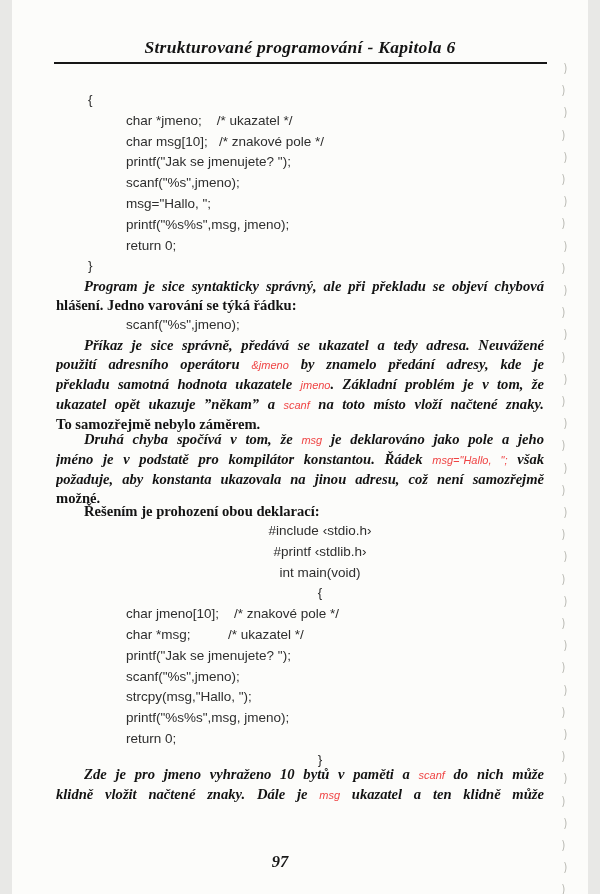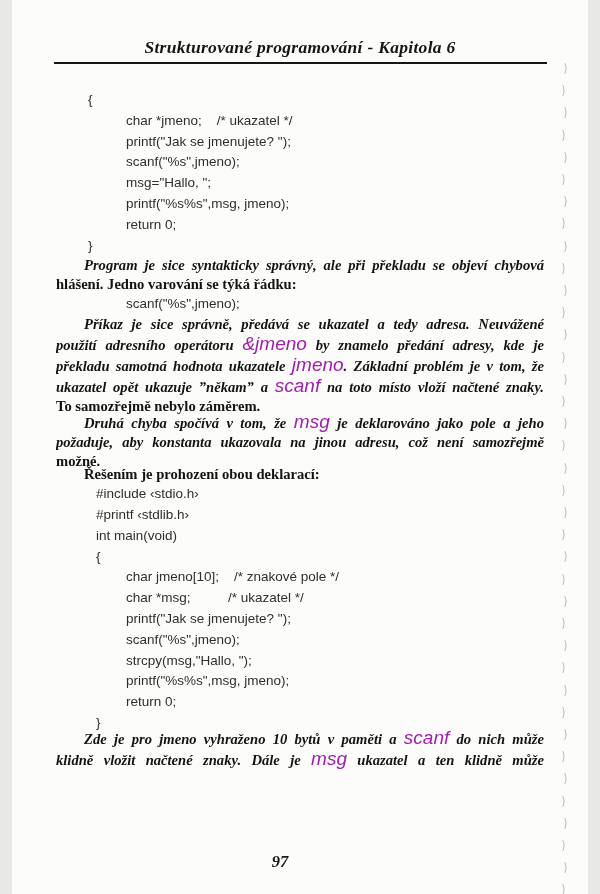--- a/index.html
+++ b/index.html
@@ -17,30 +17,30 @@
   .hdr-rule{margin:4px 41px 0 42px;border-top:2.6px solid #161616;}
   
   .content{margin:0 44px;padding-top:26px;}
   
   .code-block{
     font-family:"Liberation Sans",sans-serif;font-weight:400;
     font-size:13.5px;line-height:20.8px;color:#2e2e2e;
   }
   .code-line{white-space:pre;}
   .ind-brace{padding-left:32px;}
-  .ind-outer{padding-left:40px;}
+  .ind-outer{padding-left:40px;text-align:center;}
   .ind-body{padding-left:70px;}
   
   .para{font-size:14.6px;line-height:19px;font-weight:bold;color:#131313;}
   .pline{white-space:nowrap;overflow:hidden;}
   .pline.first{text-indent:28px;}
   .pline.just{text-align:justify;text-align-last:justify;font-style:italic;}
   .ic{
     font-family:"Liberation Sans",sans-serif;font-weight:400;
-    font-size:19px;color:#a21caf;
+    font-size:11px;color:#ef4444;
   }
   
   .mt-n4{margin-top:-4px;}
   .mt-n6{margin-top:-6px;}
   
   .footer-pageno{
     position:absolute;left:0;right:40px;top:852px;text-align:center;
     font-style:italic;font-weight:bold;font-size:16.5px;color:#1a1a1a;
   }
   
@@ -55,20 +55,21 @@
 
 <div class="page">
 
   <div class="hdr-title">Strukturované programování - Kapitola 6</div>
   <div class="hdr-rule"></div>
 
   <div class="content">
       <div class="code-block">
         <div class="code-line ind-brace">{</div>
         <div class="code-line ind-body">char *jmeno;    /* ukazatel */</div>
+        <div class="code-line ind-body">char msg[10];   /* znakové pole */</div>
         <div class="code-line ind-body">printf("Jak se jmenujete? ");</div>
         <div class="code-line ind-body">scanf("%s",jmeno);</div>
         <div class="code-line ind-body">msg="Hallo, ";</div>
         <div class="code-line ind-body">printf("%s%s",msg, jmeno);</div>
         <div class="code-line ind-body">return 0;</div>
         <div class="code-line ind-brace">}</div>
       </div>
       <div class="para">
         <div class="pline first just"><span>Program  je sice syntakticky správný,  ale při  překladu  se objeví chybová</span></div>
         <div class="pline"><span>hlášení. Jedno varování se týká řádku:</span></div>
@@ -78,20 +79,21 @@
       </div>
       <div class="para">
         <div class="pline first just"><span>Příkaz je sice správně,  předává se ukazatel a tedy  adresa. Neuvážené</span></div>
         <div class="pline just"><span>použití  adresního operátoru  </span><span class="ic">&amp;jmeno</span><span>  by  znamelo předání  adresy,  kde  je</span></div>
         <div class="pline just"><span>překladu samotná  hodnota  ukazatele </span><span class="ic">jmeno</span><span>.  Základní problém je v tom,  že</span></div>
         <div class="pline just"><span>ukazatel opět ukazuje ”někam”  a  </span><span class="ic">scanf</span><span>  na toto místo  vloží  načtené  znaky.</span></div>
         <div class="pline"><span>To samozřejmě nebylo záměrem.</span></div>
       </div>
       <div class="para mt-n4">
         <div class="pline first just"><span>Druhá chyba spočívá v tom, že </span><span class="ic">msg</span><span> je deklarováno jako pole a jeho</span></div>
+        <div class="pline just"><span>jméno je v podstatě pro kompilátor  konstantou.  Řádek </span><span class="ic">msg="Hallo, ";</span><span>  však</span></div>
         <div class="pline just"><span>požaduje,  aby konstanta ukazovala  na jinou adresu, což není samozřejmě</span></div>
         <div class="pline"><span>možné.</span></div>
       </div>
       <div class="para mt-n6">
         <div class="pline first"><span>Řešením je prohození obou deklarací:</span></div>
       </div>
       <div class="code-block">
         <div class="code-line ind-outer">#include ‹stdio.h›</div>
         <div class="code-line ind-outer">#printf ‹stdlib.h›</div>
         <div class="code-line ind-outer">int main(void)</div>

